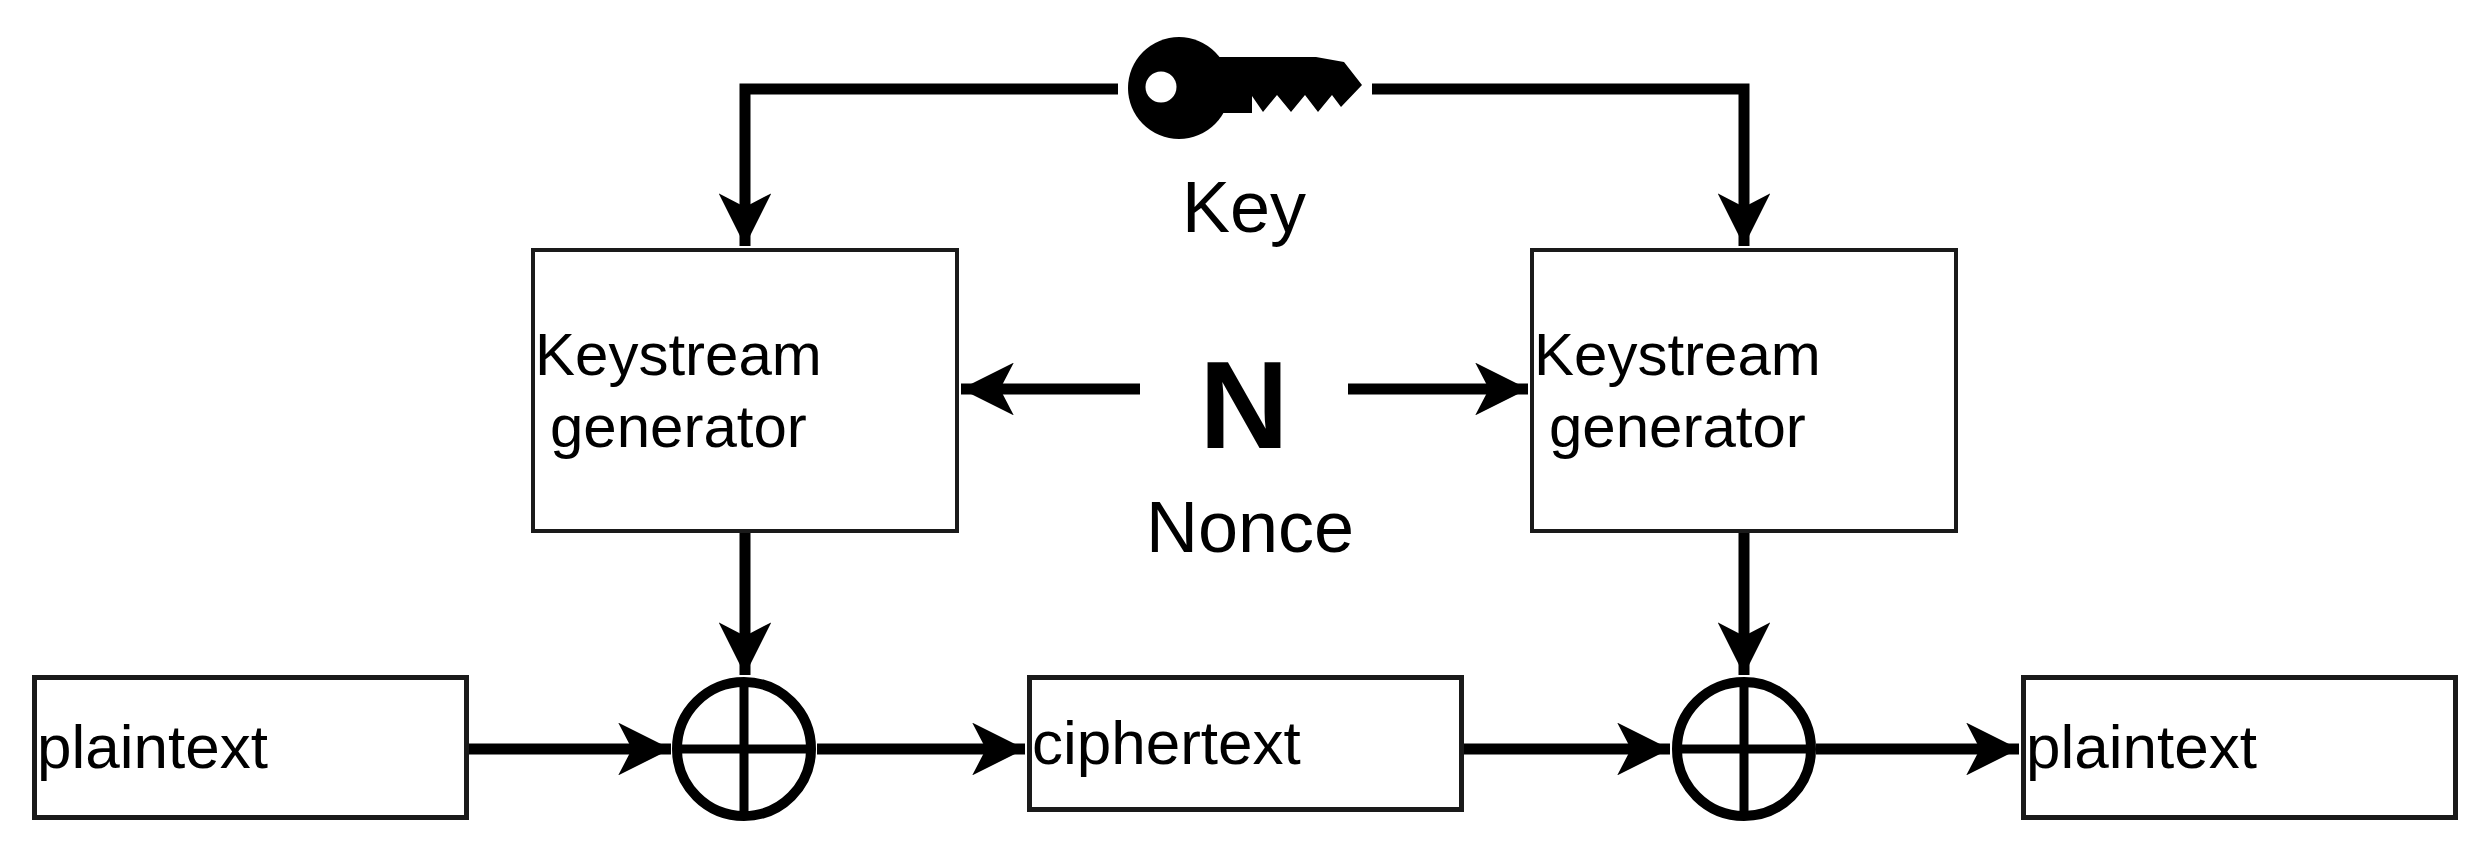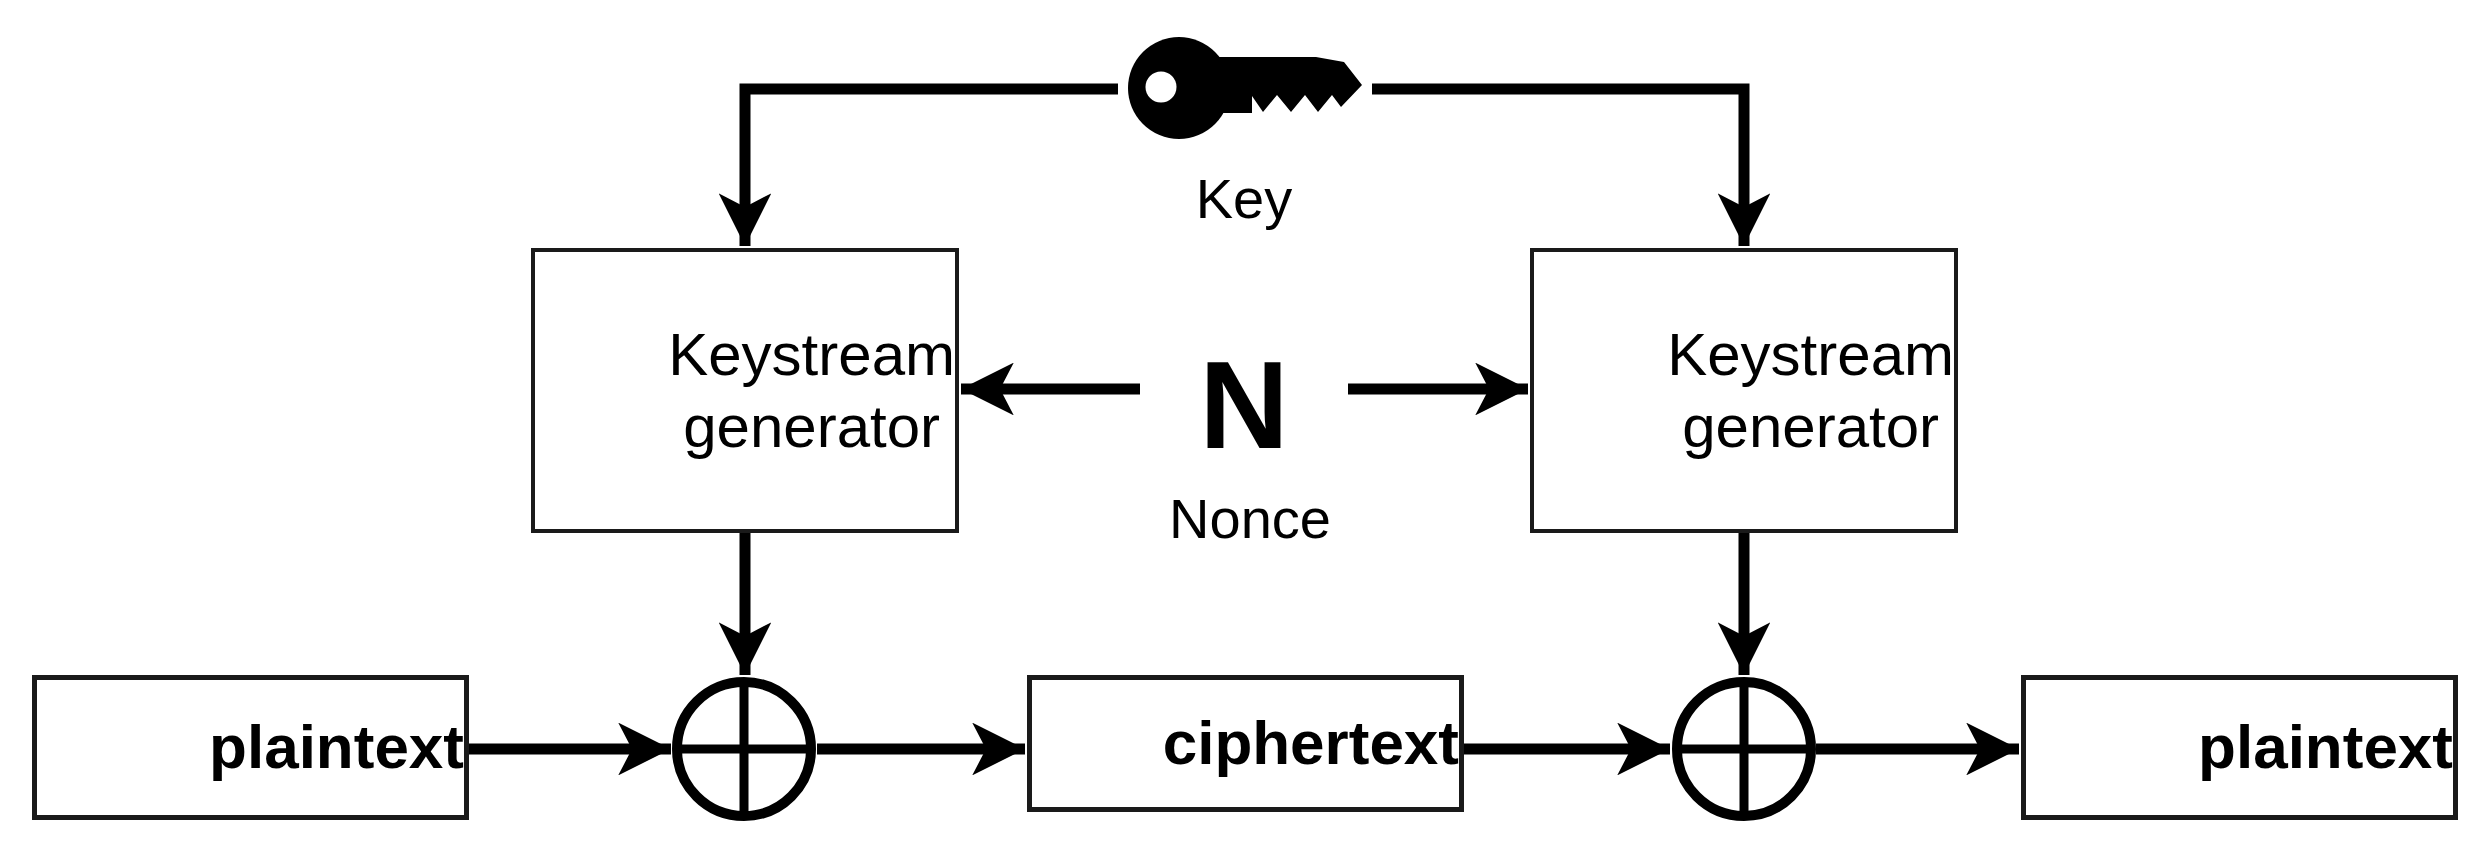--- a/index.html
+++ b/index.html
@@ -12,30 +12,29 @@
     color:var(--ink);
     overflow:hidden;
   }
   .wires {
     position:absolute; left:0; top:0; width:2486px; height:851px;
     pointer-events:none; z-index:2;
   }
   .node {
     position:absolute; box-sizing:border-box;
     background:var(--bg);
-    display:flex; align-items:center; justify-content:flex-end;
+    display:flex; align-items:center; justify-content:flex-start;
     text-align:center; z-index:1;
     line-height:1.2;
-    padding-left:20px;
   }
   .gen-box   { border:4px solid var(--border); font-size:60px; }
-  .data-box  { border:5px solid var(--border); font-size:62px;font-weight:bold; }
+  .data-box  { border:5px solid var(--border); font-size:62px; }
   .lbl {
     position:absolute; text-align:center; z-index:1;
-    font-size:56px; line-height:1.1;
+    font-size:72px; line-height:1.1;
   }
   .nonce-symbol {
     position:absolute; text-align:center; z-index:1;
     font-size:124px; font-weight:bold; line-height:1;
   }
 </style>
 </head>
 <body>
 
 <div class="stage">

